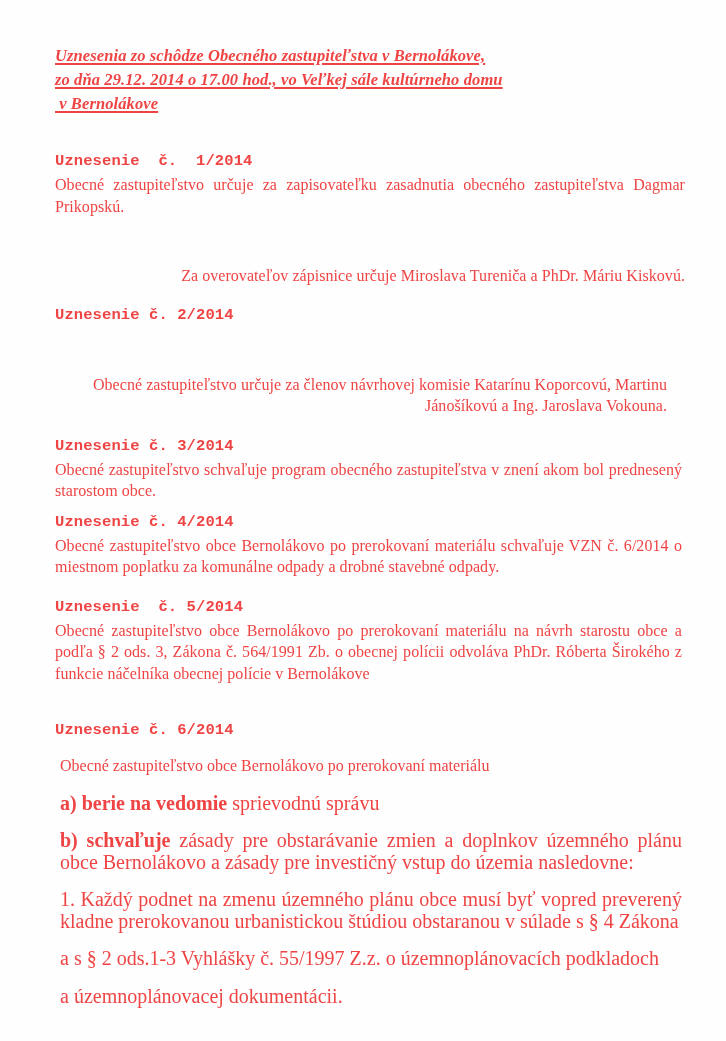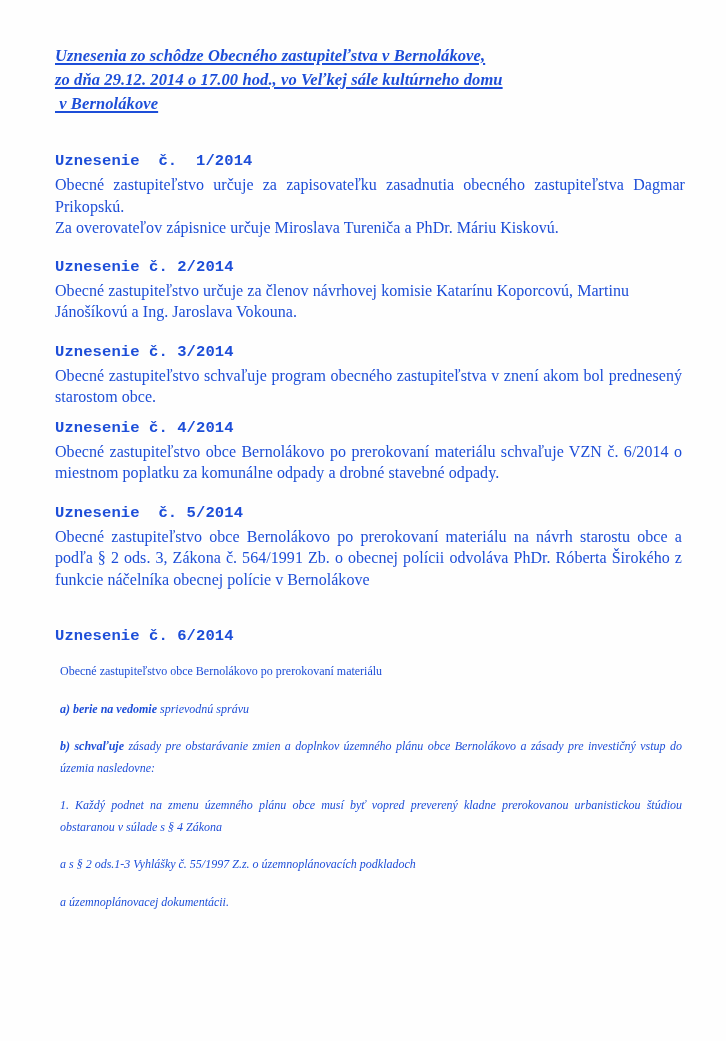--- a/index.html
+++ b/index.html
@@ -8,21 +8,21 @@
     padding: 0;
     background: #ffffff;
   }
   .page {
     position: relative;
     width: 726px;
     height: 1041px;
     background: #fefefe;
     overflow: hidden;
     font-family: "Liberation Serif", "DejaVu Serif", serif;
-    color: #1d4ed8;
+    color: #ef4444;
     -webkit-font-smoothing: none;
   }
   .doc {
     position: absolute;
     left: 55px;
     top: 44px;
     width: 630px;
   }
 
   
@@ -56,48 +56,47 @@
     font-family: Liberation Mono, monospace;
   }
   .body-text {
     font-size: 16px;
     line-height: 21.5px;
     text-align: justify;
     text-justify: inter-word;
     margin: 0;
     letter-spacing: 0.05px;
   }
-  .body-text.nojustify { text-align: left; }
+  .body-text.nojustify { text-align: right; margin-top: 48px; }
 
   
   .s1 { margin-bottom: 18px; }
   .s2 { margin-bottom: 19px; }
   .s3 { margin-bottom: 10px; }
   .s4 { margin-bottom: 19px; }
   .s5 { margin-bottom: 36px; }
   .w-1      { width: 630px; }
   .w-2      { width: 612px; }
   .w-3      { width: 627px; }
   .w-4      { width: 627px; }
   .w-5      { width: 627px; }
 
   
   .section6 .lead {
-    font-size: 12px;
+    font-size: 16px;
     line-height: 21.5px;
     margin: 0 0 16px 0;
     padding-left: 5px;
   }
   .clause {
-    font-size: 12px;
+    font-size: 20px;
     line-height: 21.5px;
     margin: 0 4px 16px 0;
     padding-left: 5px;
     text-align: left;
-    font-style: italic;
   }
   .clause b { font-weight: bold; }
   .clause.justified {
     text-align: justify;
     text-justify: inter-word;
     width: 622px;
   }
   .clause .tail { white-space: pre; }
   .section6 .section-heading { margin-bottom: 14px; }
 </style>

